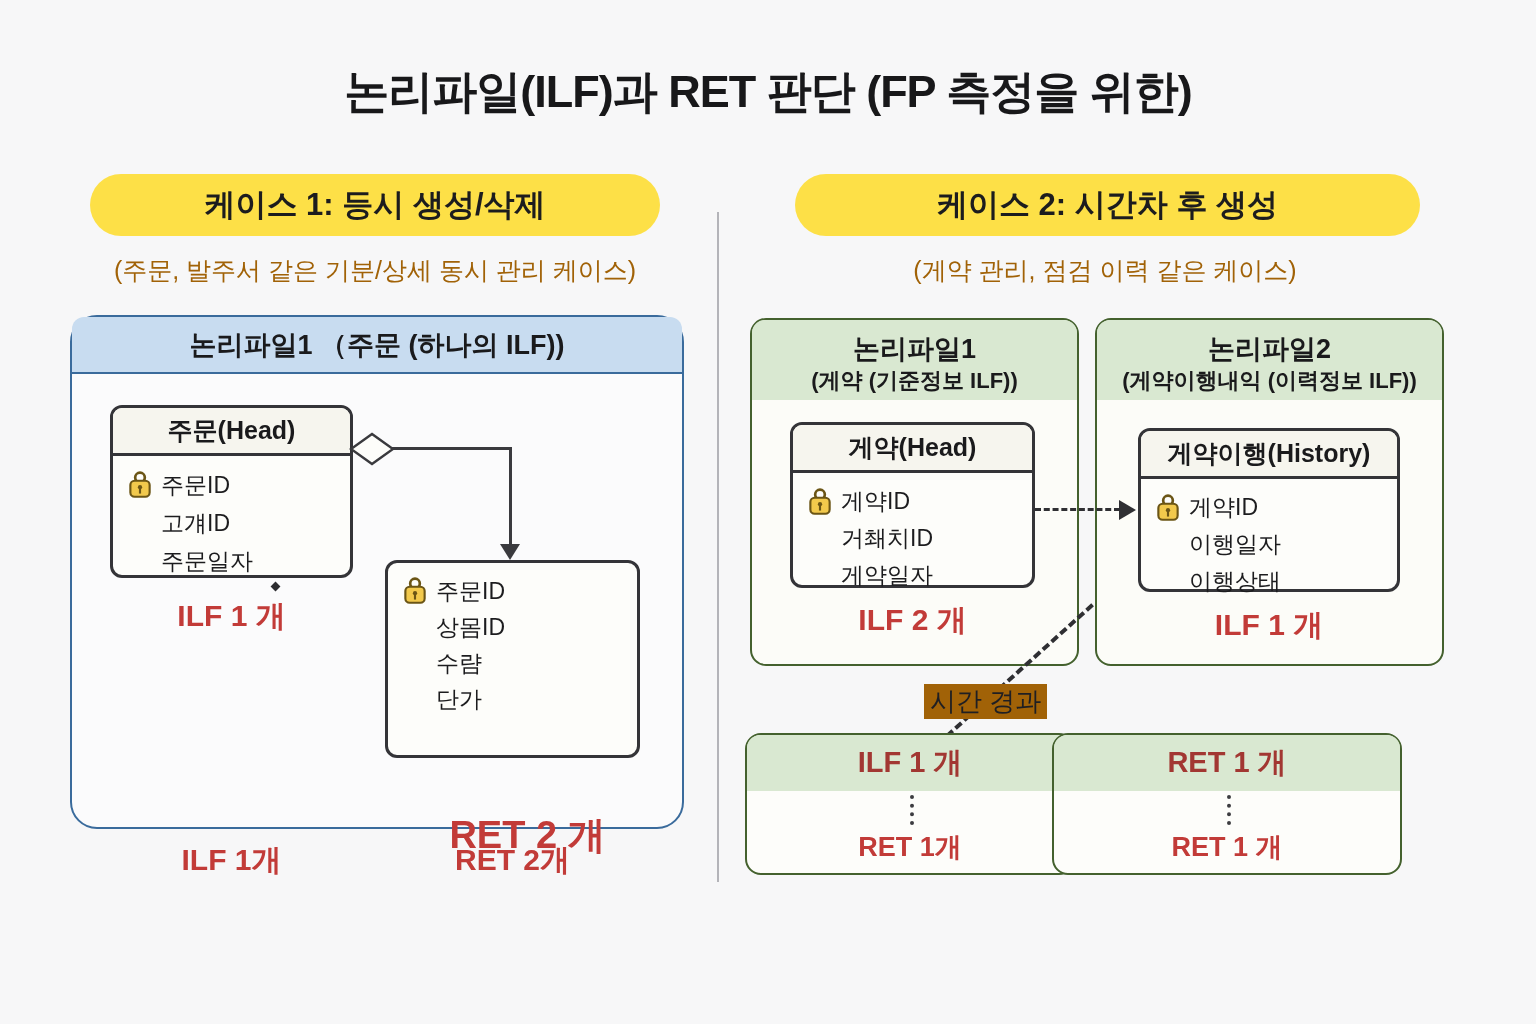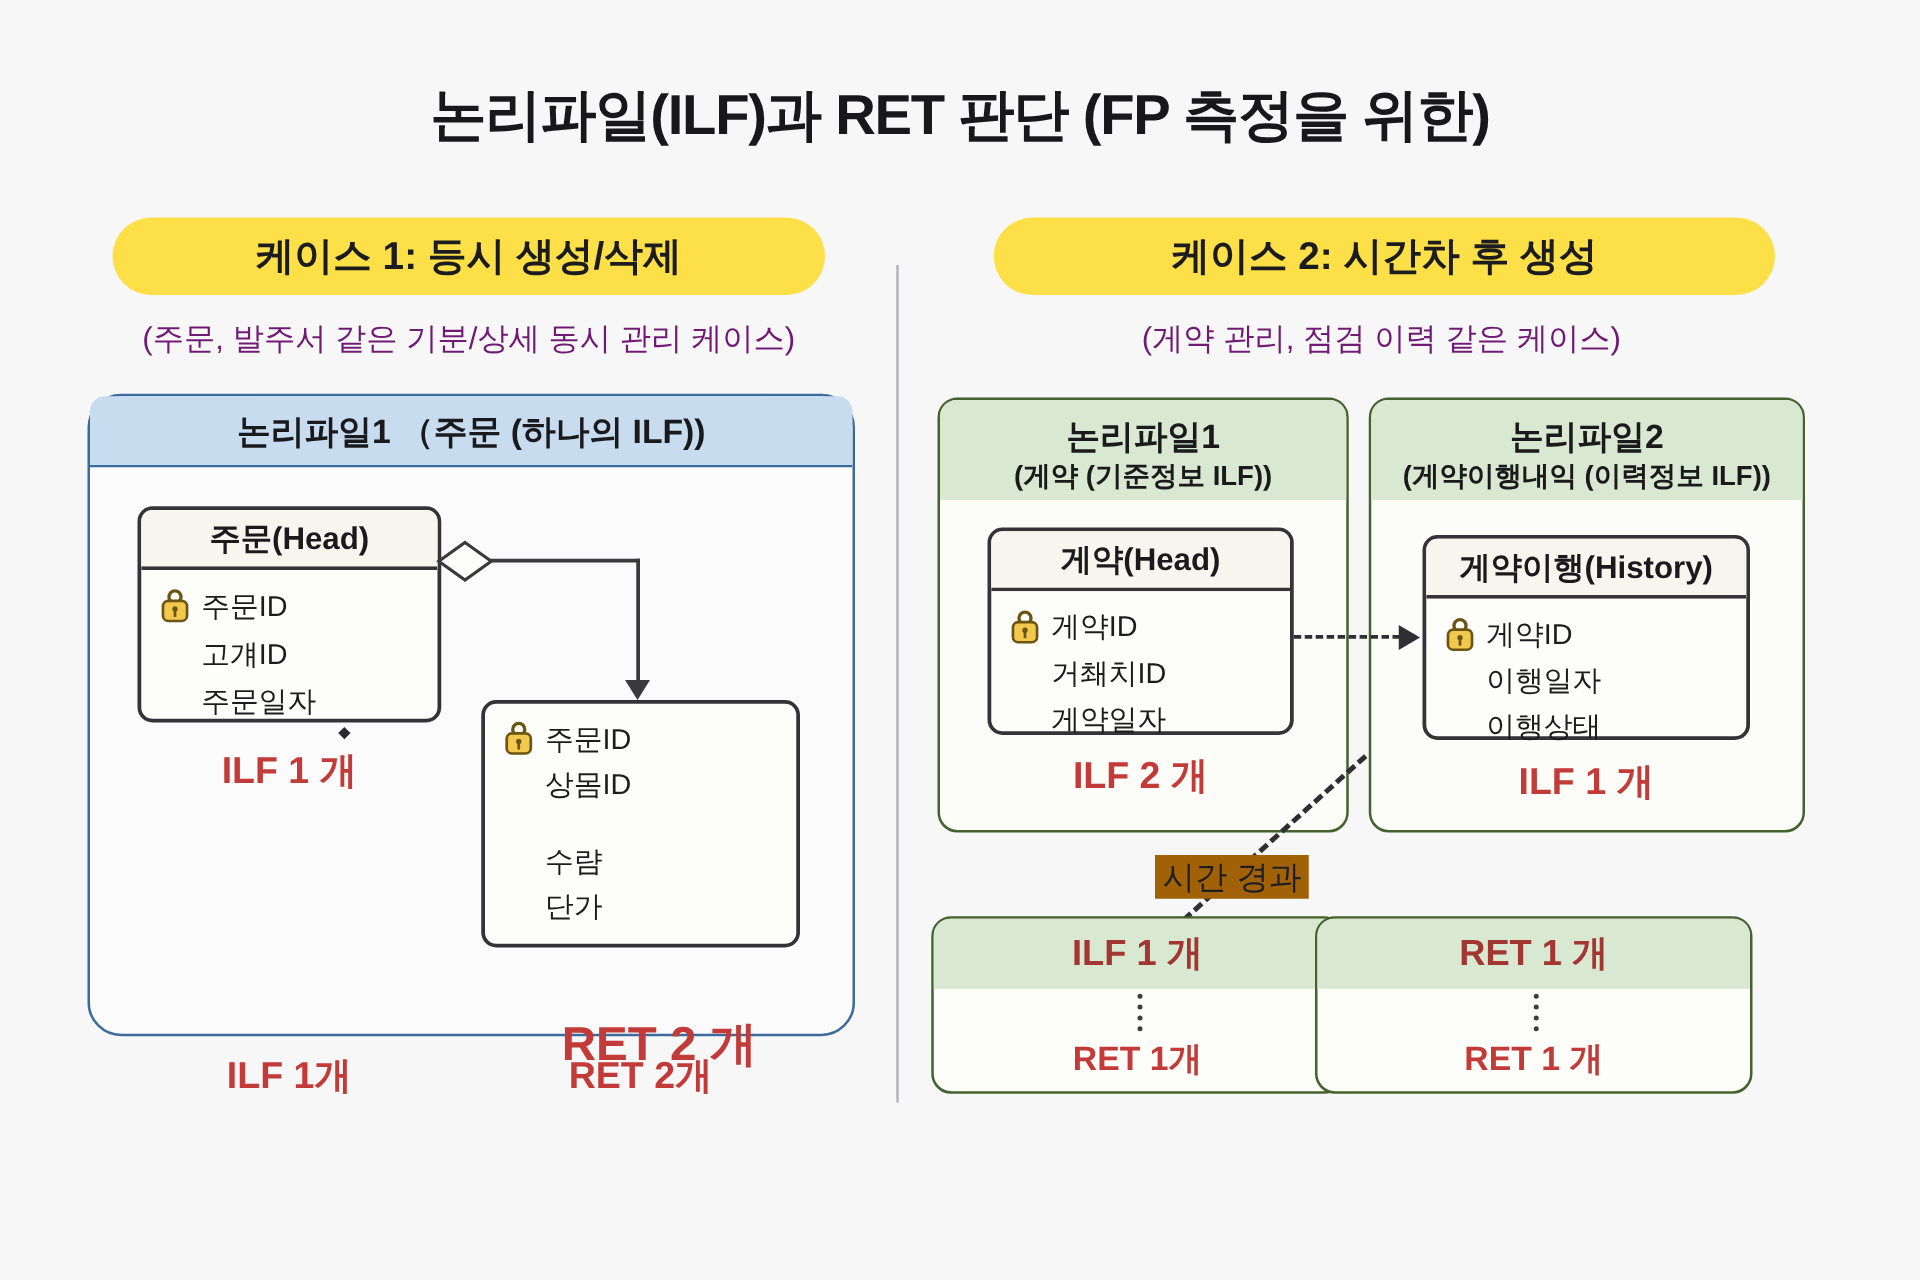--- a/index.html
+++ b/index.html
@@ -2,21 +2,21 @@
 <html><head>
 <meta charset="utf-8">
 <style>
   html,body{margin:0;padding:0;}
   .canvas{position:relative;width:1536px;height:1024px;background:#f7f7f8;
           font-family:"Liberation Sans",sans-serif;overflow:hidden;color:#1a1a1c;}
   .abs{position:absolute;}
   .title{width:1536px;top:62px;text-align:center;font-size:45px;font-weight:700;color:#18181a;letter-spacing:-1px;}
   .pill{background:#fde047;border-radius:32px;display:flex;align-items:center;justify-content:center;
         font-weight:700;font-size:31px;color:#1c1c1e;}
-  .subtitle{font-size:25px;color:#701a75;text-align:center;font-weight:400;}
+  .subtitle{font-size:25px;color:#a16207;text-align:center;font-weight:400;}
   .divider{width:2px;background:#b4b4b9;}
   
   .panel-blue{background:#fbfbfc;border:2.5px solid #3a6b9c;border-radius:27px;}
   .panel-blue .band{background:#c8dcf0;border-radius:12px 12px 0 0;border-bottom:2px solid #3a6b9c;
         height:55px;display:flex;align-items:center;justify-content:center;font-size:27px;font-weight:700;}
   .panel-green{background:#fcfcf8;border:2.5px solid #44612e;border-radius:16px;}
   .panel-green .band2{background:#d9e8d1;border-radius:13px 13px 0 0;text-align:center;padding-top:12px;height:80px;box-sizing:border-box;}
   .band2 .t1{font-size:27px;font-weight:700;line-height:34px;}
   .band2 .t2{font-size:22px;font-weight:600;line-height:30px;}
   
@@ -105,21 +105,21 @@
             <circle cx="12" cy="16" r="2" fill="#6b5515"></circle>
             <rect x="11" y="17" width="2" height="5" fill="#6b5515"></rect>
           </svg>
         </span>
         <span>주문ID</span>
       </div>
       <div class="frow" style="height:36px;">
         <span class="kslot"></span>
         <span>상몸ID</span>
       </div>
-      <div class="frow" style="height:36px;margin-top:26px;">
+      <div class="frow" style="height:36px;">
         <span class="kslot"></span>
         <span>수럄</span>
       </div>
       <div class="frow" style="height:36px;">
         <span class="kslot"></span>
         <span>단가</span>
       </div>
     </div>
   </div>
 

